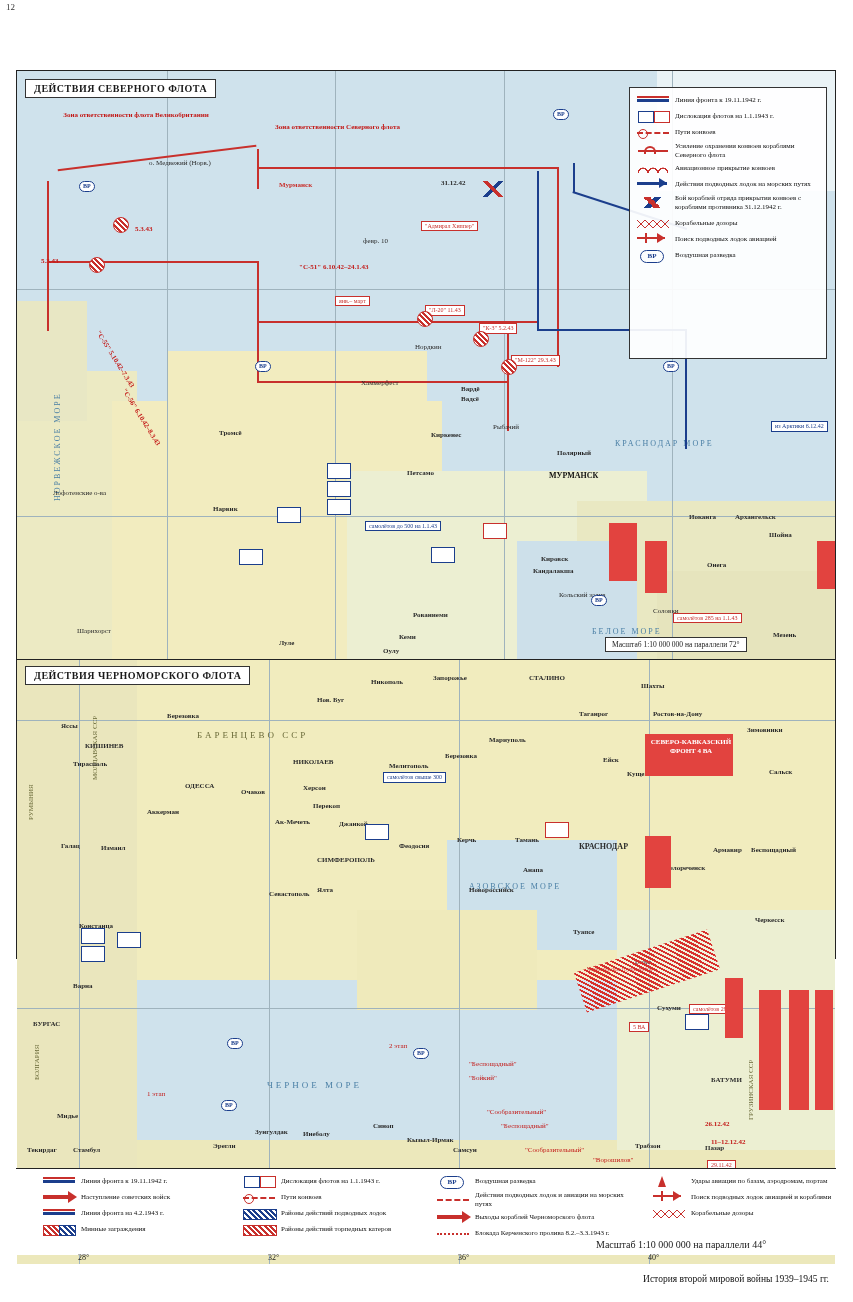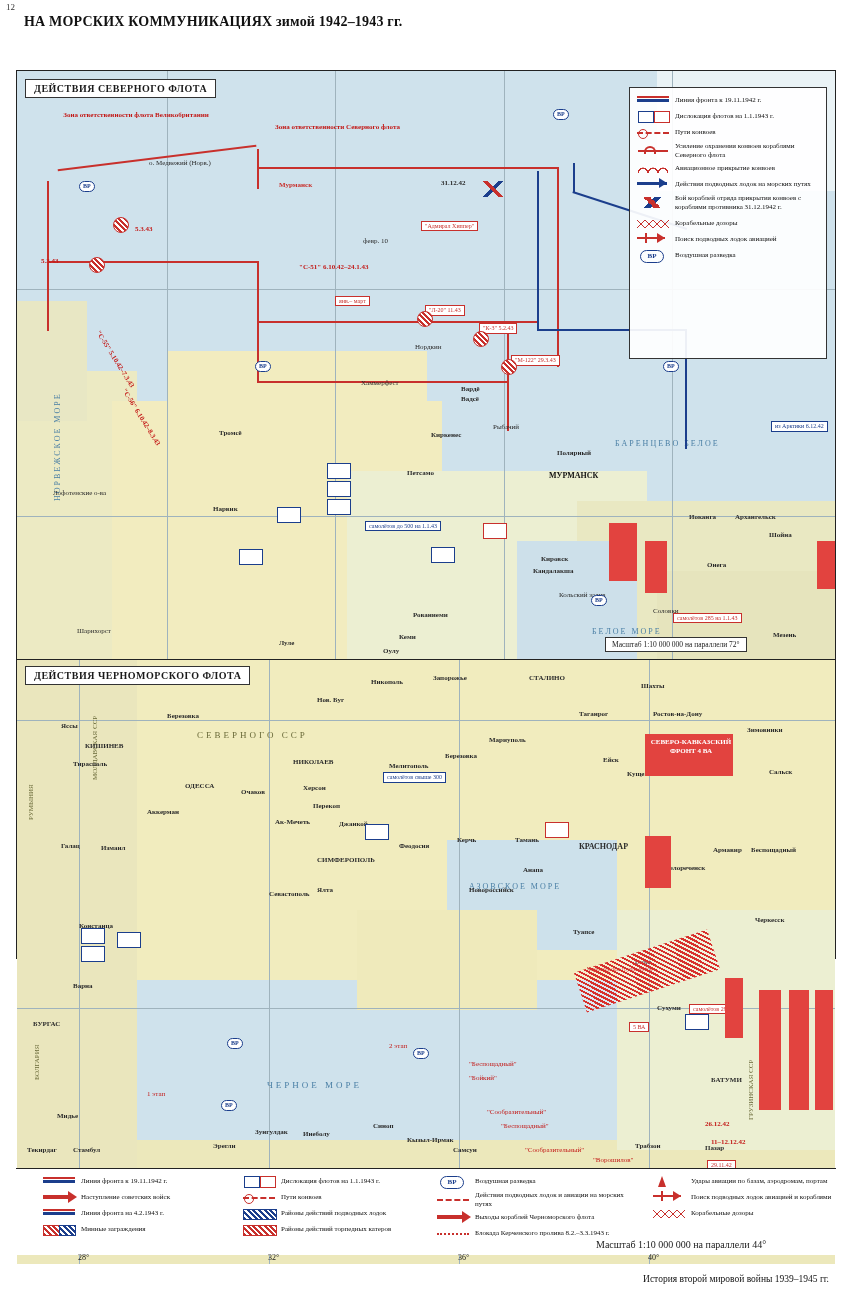--- a/index.html
+++ b/index.html
@@ -105,21 +105,20 @@
   .coord-bottom{position:absolute;font-size:8px;}
 </style>
 </head>
 <body>
 
 <div id="page">
 
   <div class="pg-num">12</div>
 
   <div class="title">
-    <div class="sm">НА МОРСКИХ КОММУНИКАЦИЯХ зимой 1942–1943 гг.</div>
   </div>
 
   <div class="mapbox">
 
     <div class="panel north">
 
       <div class="sea" style="left:0;top:0;width:820px;height:588px;background:#cfe2ec;"></div>
       <div class="ice" style="left:640px;top:0;width:180px;height:120px;background:#eaf3f6;"></div>
       <div class="land2" style="left:0;top:300px;width:120px;height:288px;background:#eceac3;"></div>
       <div class="land" style="left:95px;top:330px;width:330px;height:258px;"></div>
@@ -147,21 +146,21 @@
       <div class="redline" style="left:240px;top:96px;width:300px;height:1.6px;"></div>
       <div class="redline" style="left:540px;top:96px;width:1.6px;height:200px;"></div>
       <div class="redline" style="left:30px;top:110px;width:1.6px;height:150px;"></div>
       <div class="redline" style="left:30px;top:190px;width:210px;height:1.6px;"></div>
       <div class="redline" style="left:240px;top:190px;width:1.6px;height:120px;"></div>
       <div class="redline" style="left:240px;top:250px;width:280px;height:1.6px;"></div>
       <div class="redline" style="left:490px;top:250px;width:1.6px;height:110px;"></div>
       <div class="redline" style="left:240px;top:310px;width:250px;height:1.6px;"></div>
 
       <div class="lbl sea-name rot90" style="left:36px;top:430px;">НОРВЕЖСКОЕ МОРЕ</div>
-      <div class="lbl sea-name" style="left:598px;top:368px;">БАРЕНЦЕВО БЕЛОЕ</div>
+      <div class="lbl sea-name" style="left:598px;top:368px;">КРАСНОДАР МОРЕ</div>
       <div class="lbl sea-name" style="left:575px;top:556px;">БЕЛОЕ МОРЕ</div>
 
       <div class="lbl city" style="left:262px;top:110px;color:#c8302c;">Мурманск</div>
       <div class="lbl city" style="left:540px;top:378px;">Полярный</div>
       <div class="lbl city" style="left:532px;top:400px;font-size:8px;color:#111;">МУРМАНСК</div>
       <div class="lbl city" style="left:672px;top:442px;">Иоканга</div>
       <div class="lbl city" style="left:718px;top:442px;">Архангельск</div>
       <div class="lbl city" style="left:524px;top:484px;">Кировск</div>
       <div class="lbl city" style="left:516px;top:496px;">Кандалакша</div>
       <div class="lbl city" style="left:196px;top:434px;">Нарвик</div>
@@ -316,21 +315,21 @@
       <div class="grid-v" style="left:442px;"></div>
       <div class="grid-v" style="left:632px;"></div>
       <div class="grid-h" style="top:60px;"></div>
       <div class="grid-h" style="top:348px;"></div>
 
       <div class="legendtitle" style="left:8px;top:6px;">ДЕЙСТВИЯ ЧЕРНОМОРСКОГО ФЛОТА</div>
 
       <div class="lbl big" style="left:250px;top:420px;color:#4a7fa5;">ЧЕРНОЕ МОРЕ</div>
       <div class="lbl sea-name" style="left:452px;top:222px;">АЗОВСКОЕ МОРЕ</div>
 
-      <div class="lbl big" style="left:180px;top:70px;color:#6b6b3a;">СЕВЕРНОГО ССР</div>
+      <div class="lbl big" style="left:180px;top:70px;color:#6b6b3a;">БАРЕНЦЕВО ССР</div>
       <div class="lbl rot90" style="left:74px;top:120px;color:#6b6b3a;">МОЛДАВСКАЯ ССР</div>
       <div class="lbl rot90" style="left:10px;top:160px;color:#6b6b3a;">РУМЫНИЯ</div>
       <div class="lbl rot90" style="left:16px;top:420px;color:#6b6b3a;">БОЛГАРИЯ</div>
       <div class="lbl big" style="left:230px;top:556px;color:#6b6b3a;">ТУРЦИЯ</div>
       <div class="lbl rot90" style="left:730px;top:460px;color:#6b6b3a;">ГРУЗИНСКАЯ ССР</div>
 
       <div class="lbl city" style="left:68px;top:82px;">КИШИНЕВ</div>
       <div class="lbl city" style="left:168px;top:122px;">ОДЕССА</div>
       <div class="lbl city" style="left:276px;top:98px;">НИКОЛАЕВ</div>
       <div class="lbl city" style="left:286px;top:124px;">Херсон</div>

